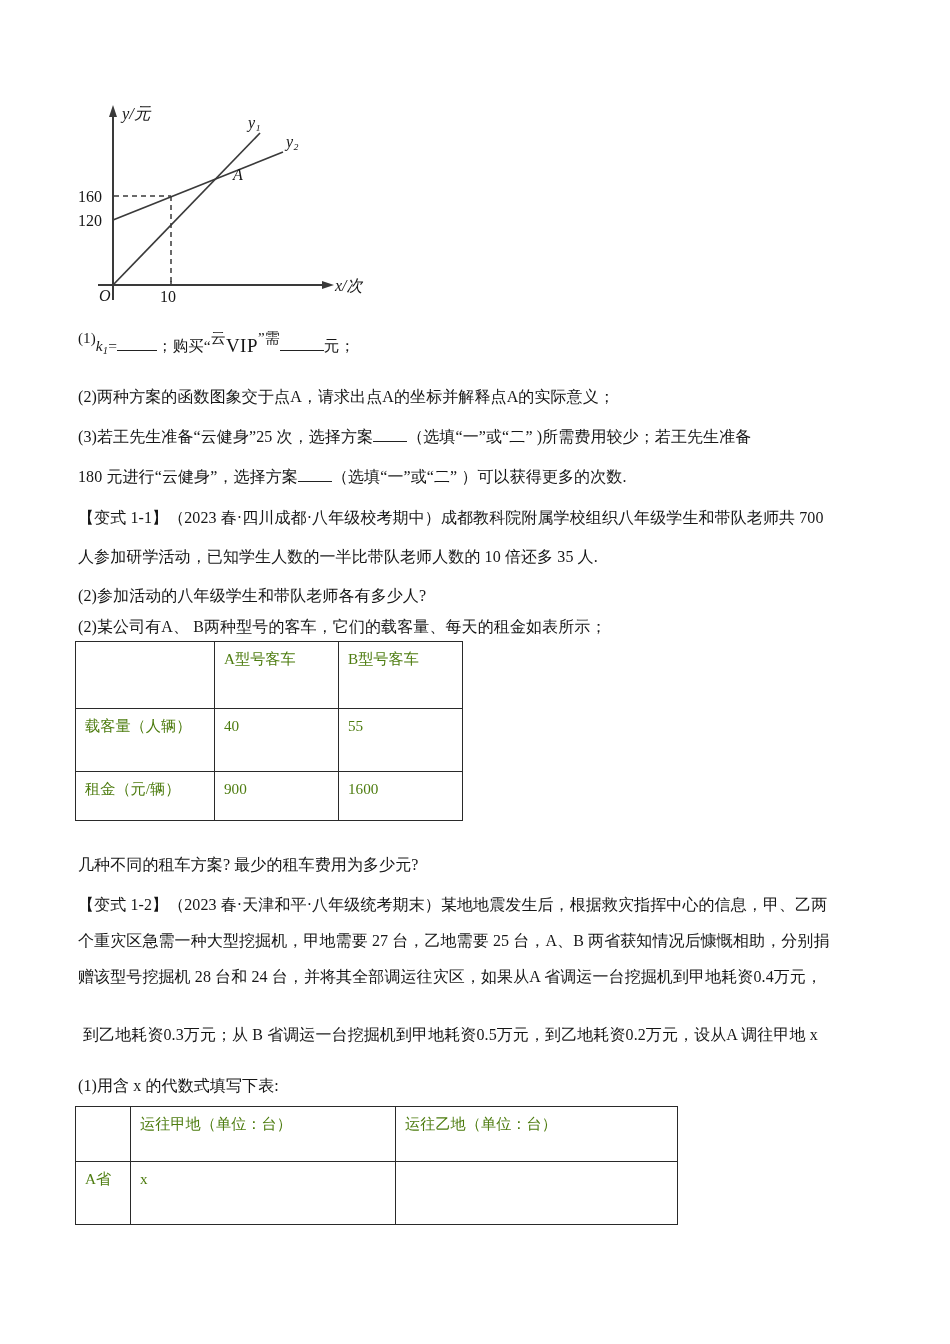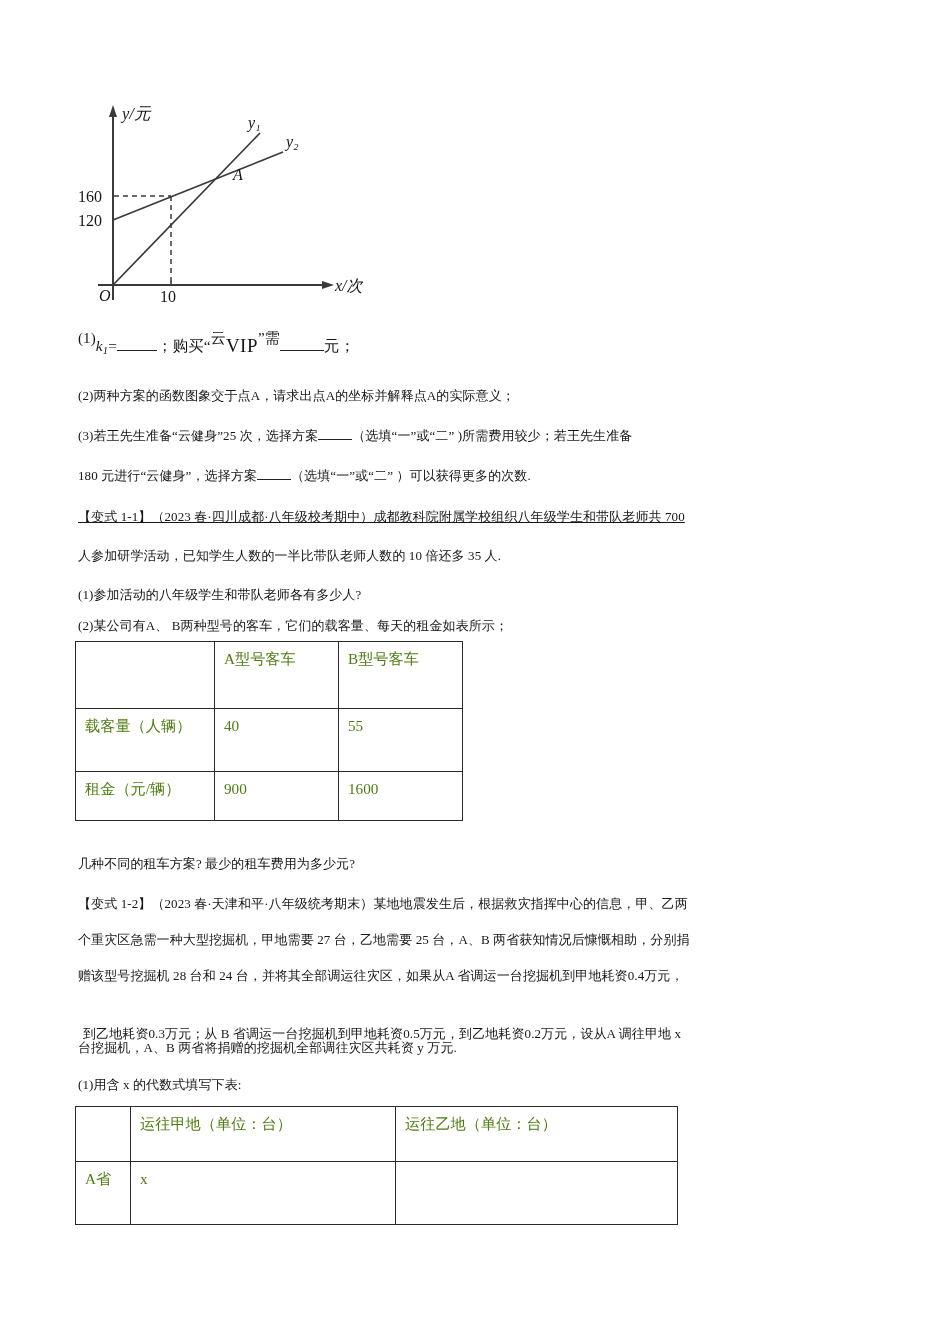--- a/index.html
+++ b/index.html
@@ -28,21 +28,21 @@
     left: 78px;
     top: 95px;
     width: 330px;
     height: 215px;
   }
   .figure-wrap svg { display: block; }
 
   
   .txt {
     position: absolute;
-    font-size: 13px;
+    font-size: 16px;
     line-height: 1.0;
     letter-spacing: 0.1px;
     white-space: nowrap;
     color: #161616;
   }
   i.m { font-family: "Liberation Serif", serif; font-style: italic; }
   .blank {
     display: inline-block;
     border-bottom: 1.4px solid #222;
     vertical-align: baseline;
@@ -140,23 +140,23 @@
 
   <div class="txt" style="left:78px; top:389px;">(2)两种方案的函数图象交于点A，请求出点A的坐标并解释点A的实际意义；</div>
 
   <div class="txt" style="left:78px; top:429px;">
     <span>(3)若王先生准备“云健身”25 次，选择方案</span><span class="blank b3"></span><span>（选填“一”或“二” )所需费用较少；若王先生准备</span>
   </div>
   <div class="txt" style="left:78px; top:469px;">
     <span>180 元进行“云健身”，选择方案</span><span class="blank b3"></span><span>（选填“一”或“二” ）可以获得更多的次数.</span>
   </div>
 
-  <div class="txt" style="left:78px; top:510px;text-decoration:underline;">【变式 1-1】（2023 春·四川成都·八年级校考期中）成都教科院附属学校组织八年级学生和带队老师共 700</div>
+  <div class="txt" style="left:78px; top:510px;">【变式 1-1】（2023 春·四川成都·八年级校考期中）成都教科院附属学校组织八年级学生和带队老师共 700</div>
   <div class="txt" style="left:78px; top:549px;">人参加研学活动，已知学生人数的一半比带队老师人数的 10 倍还多 35 人.</div>
-  <div class="txt" style="left:78px; top:588px;">(1)参加活动的八年级学生和带队老师各有多少人?</div>
+  <div class="txt" style="left:78px; top:588px;">(2)参加活动的八年级学生和带队老师各有多少人?</div>
   <div class="txt" style="left:78px; top:619px;">(2)某公司有A、 B两种型号的客车，它们的载客量、每天的租金如表所示；</div>
 
   <table class="doc" id="table-bus">
     <tbody>
         <tr class="r0">
       <td class="c0"></td>
       <td class="c1">A型号客车</td>
       <td class="c2">B型号客车</td>
     </tr>
     <tr class="r1">
@@ -171,21 +171,20 @@
     </tr>
   </tbody>
     </table>
 
   <div class="txt" style="left:78px; top:857px;">几种不同的租车方案? 最少的租车费用为多少元?</div>
 
   <div class="txt" style="left:78px; top:897px;">【变式 1-2】（2023 春·天津和平·八年级统考期末）某地地震发生后，根据救灾指挥中心的信息，甲、乙两</div>
   <div class="txt" style="left:78px; top:933px;">个重灾区急需一种大型挖掘机，甲地需要 27 台，乙地需要 25 台，A、B 两省获知情况后慷慨相助，分别捐</div>
   <div class="txt" style="left:78px; top:969px;">赠该型号挖掘机 28 台和 24 台，并将其全部调运往灾区，如果从A 省调运一台挖掘机到甲地耗资0.4万元，</div>
   <div class="txt" style="left:83px; top:1005px;margin-top:22px;">到乙地耗资0.3万元；从 B 省调运一台挖掘机到甲地耗资0.5万元，到乙地耗资0.2万元，设从A 调往甲地 x</div>
-  <div class="txt" style="left:78px; top:1041px;">台挖掘机，A、B 两省将捐赠的挖掘机全部调往灾区共耗资 y 万元.</div>
   <div class="txt" style="left:78px; top:1078px;">(1)用含 x 的代数式填写下表:</div>
 
   <table class="doc" id="table-dispatch">
     <tbody>
         <tr class="r0">
       <td class="c0"></td>
       <td class="c1">运往甲地（单位：台）</td>
       <td class="c2">运往乙地（单位：台）</td>
     </tr>
     <tr class="r1">

